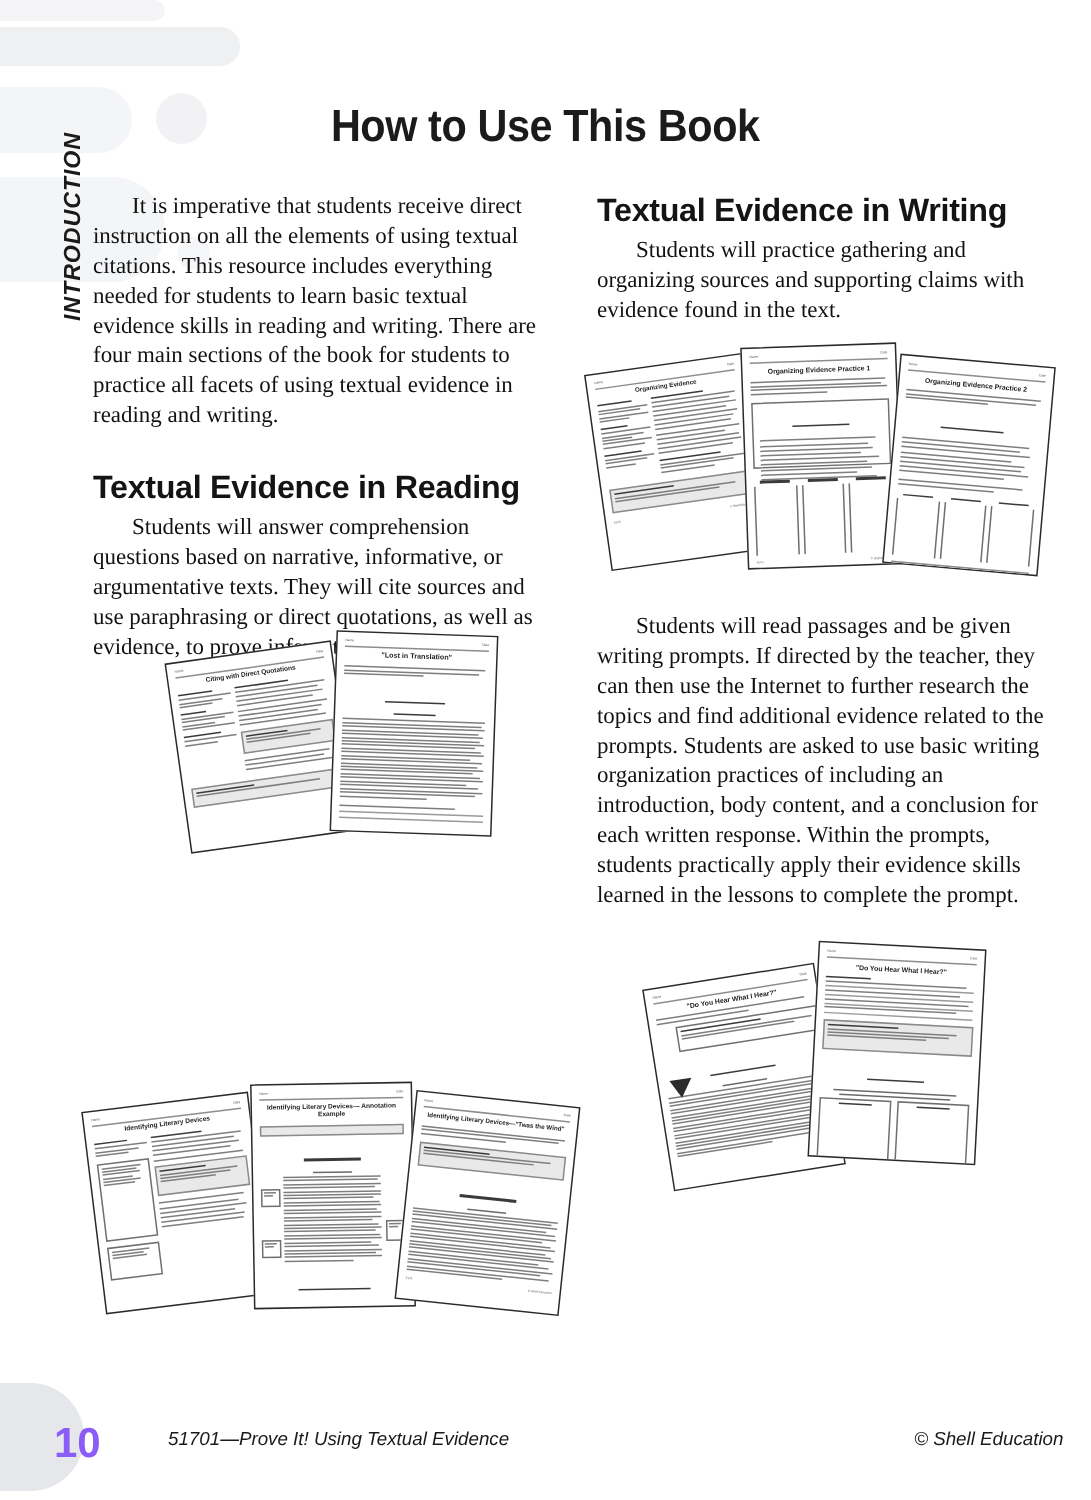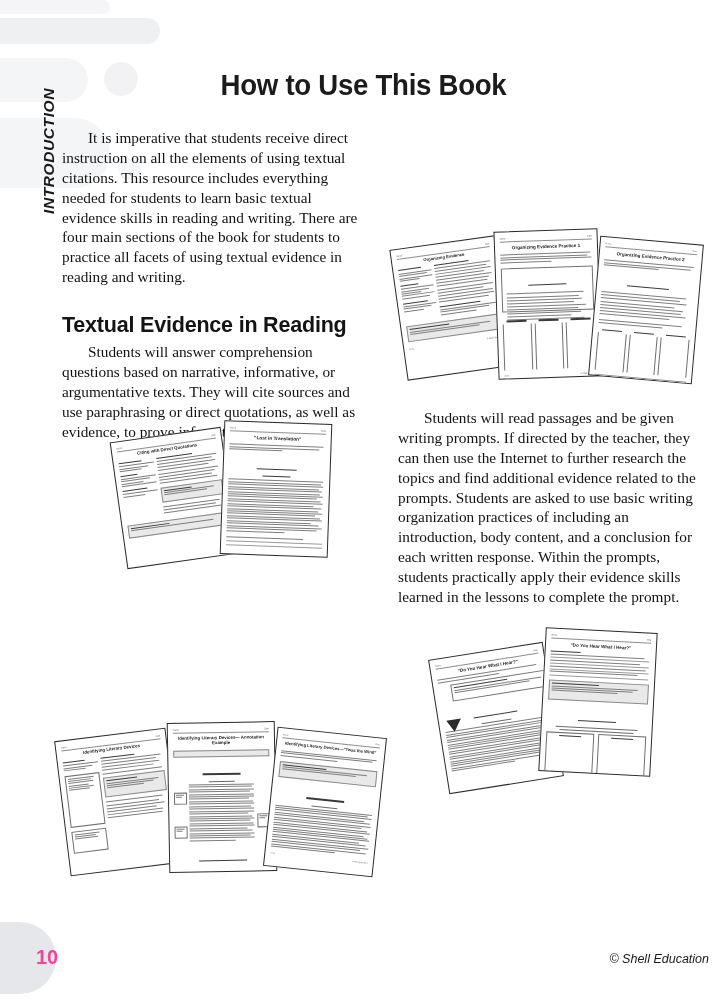--- a/index.html
+++ b/index.html
@@ -67,22 +67,22 @@
     height: 72px;
     background: #e6e7eb;
     border-radius: 0 36px 36px 0;
   }
   .page-num {
     position: absolute;
     left: 36px;
     top: 946px;
     font-family: "Liberation Sans", sans-serif;
     font-weight: bold;
-    font-size: 20px;
-    color: #ec4899;
+    font-size: 28px;
+    color: #8b5cf6;
   }
 
   
   .doc-title {
     position: absolute;
     left: 0; top: 68px;
     width: 727px;
     text-align: center;
     font-family: "Liberation Sans", sans-serif;
     font-weight: bold;
@@ -225,20 +225,24 @@
   <div class="col col-left">
     <p class="body">It is imperative that students receive direct instruction on all the elements of using textual citations.  This resource includes everything needed for students to learn basic textual evidence skills in reading and writing.  There are four main sections of the book for students to practice all facets of using textual evidence in reading and writing.</p>
     <div class="gap-md"></div>
     <h2 class="section">Textual Evidence in Reading</h2>
     <p class="body">Students will answer comprehension questions based on narrative, informative, or argumentative texts.  They will cite sources and use paraphrasing or direct quotations, as well as evidence, to prove inferential answers.</p>
   </div>
 
   <div class="col" style="left:62px; top:600px;">
   </div>
 
+  <div class="col col-right">
+    <h2 class="section">Textual Evidence in Writing</h2>
+    <p class="body">Students will practice gathering and organizing sources and supporting claims with evidence found in the text.</p>
+  </div>
 
   <div class="col" style="left:398px; top:408px;">
     <p class="body">Students will read passages and be given writing prompts.  If directed by the teacher, they can then use the Internet to further research the topics and find additional evidence related to the prompts.  Students are asked to use basic writing organization practices of including an introduction, body content, and a conclusion for each written response.  Within the prompts, students practically apply their evidence skills learned in the lessons to complete the prompt.</p>
   </div>
 
   <div class="cluster" style="left:398px; top:228px; width:300px; height:160px;">
 
     <div class="thumb" style="left:0px; top:14px; width:106px; height:132px; transform:rotate(-8deg);">
       <div style="padding:5px 5px 0 5px;">
         <div class="th-meta" style="font-size:2.2px;">
@@ -827,15 +831,16 @@
           </div>
         </div>
 
       </div>
     </div>
   </div>
 
   <div class="page-tab"></div>
   <div class="page-num">10</div>
 
+  <div class="footer-left">51701—Prove It! Using Textual Evidence</div>
   <div class="footer-right">© Shell Education</div>
 
 </div>
 
 </body></html>

